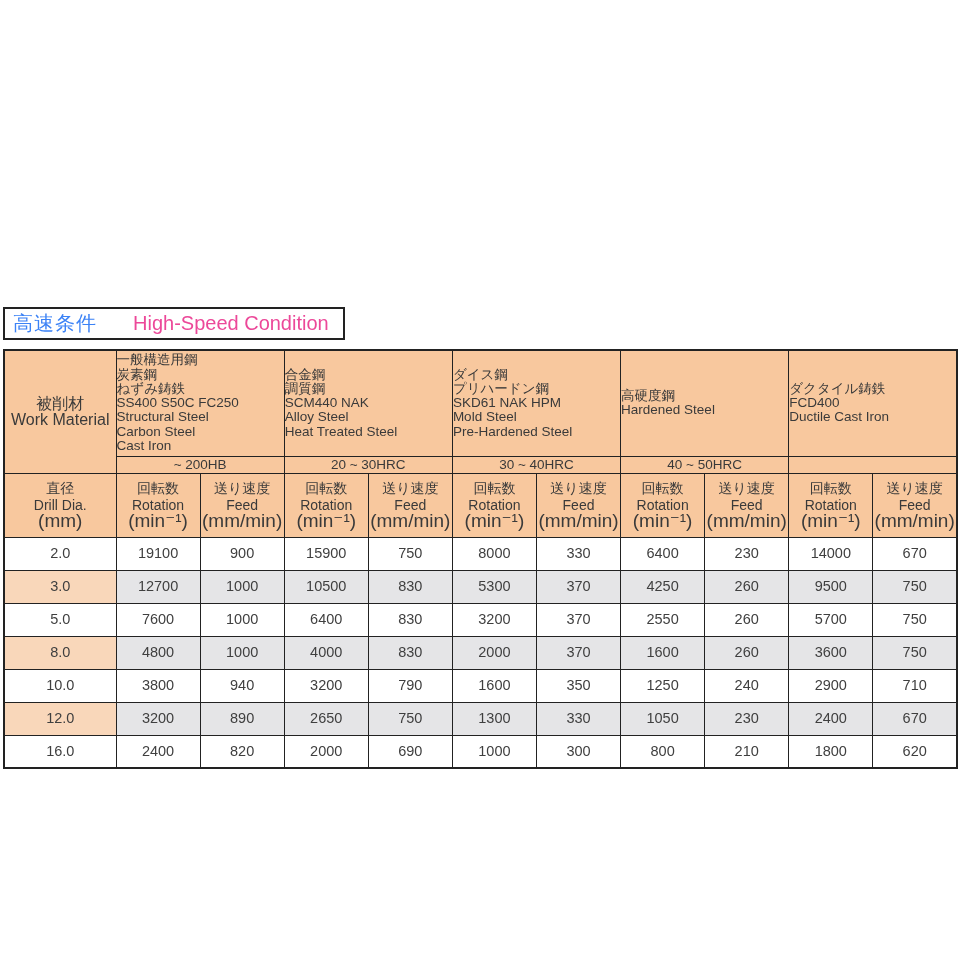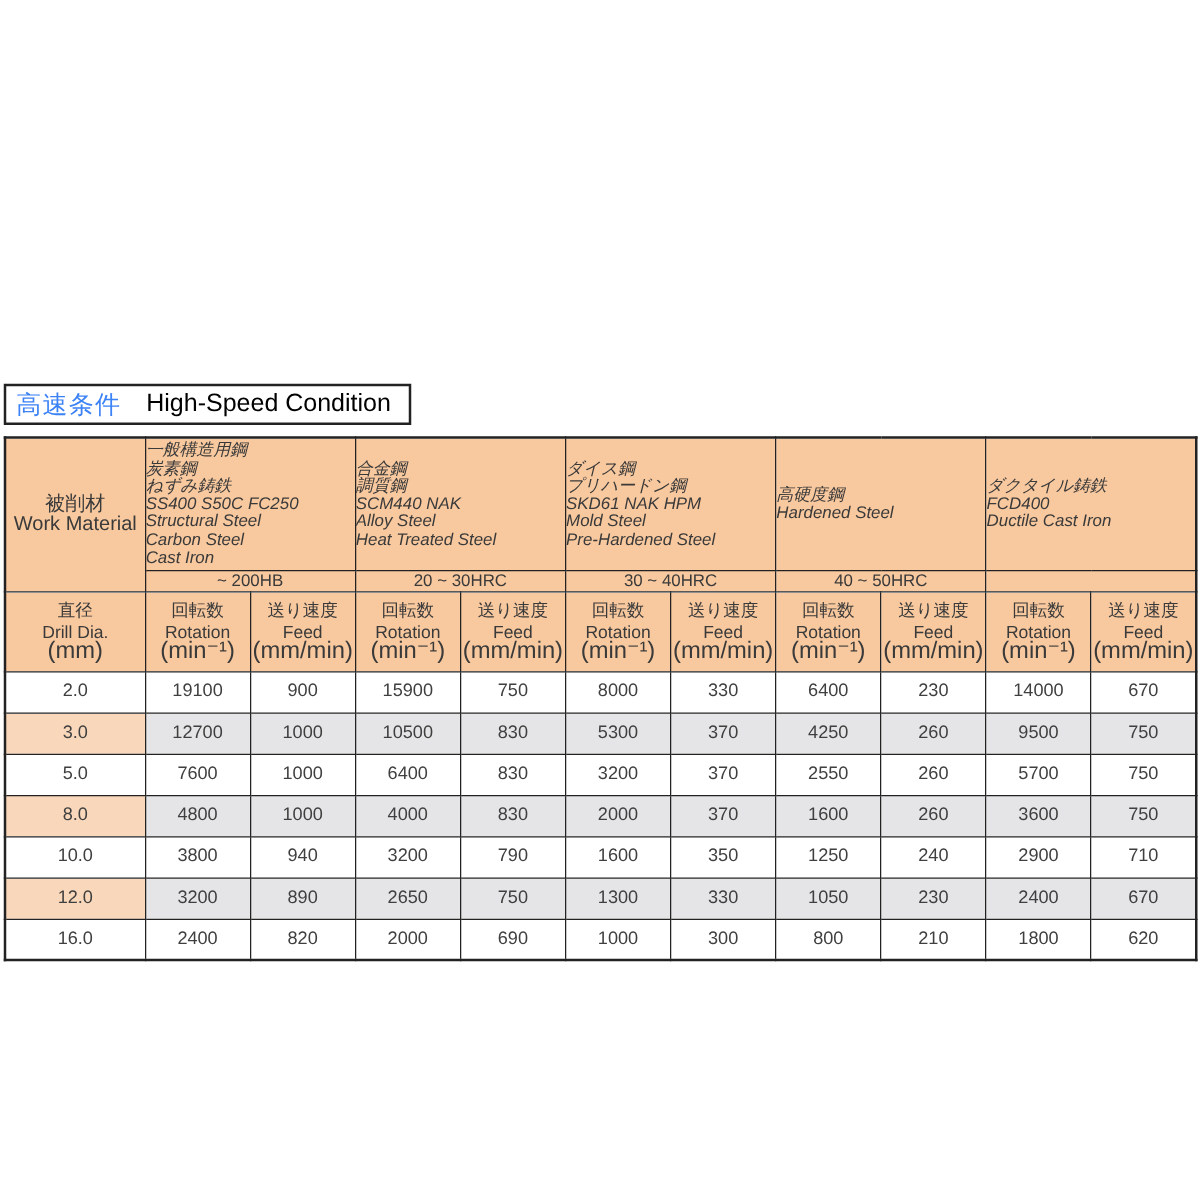--- a/index.html
+++ b/index.html
@@ -11,21 +11,21 @@
   }
   .page { position:relative; width:962px; height:962px; overflow:hidden; }
 
   
   .title-box {
     position:absolute; left:3px; top:307px; height:33px; box-sizing:border-box;
     border:2px solid var(--border,#222); background:#fff;
     display:inline-flex; align-items:center; padding:0 14px 0 8px;
   }
   .title-jp { font-size:20px; color:#3b82f6; letter-spacing:1px; white-space:nowrap; }
-  .title-en { font-size:20px; color:#000000; margin-left:20px; white-space:nowrap; }
+  .title-en { font-size:20px; color:#ec4899; margin-left:36px; white-space:nowrap; }
 
   
   table.spec {
     position:absolute; left:3px; top:349px; width:955px;
     border-collapse:collapse; table-layout:fixed; background:#fff;
     border:2px solid var(--border,#222);
   }
   table.spec td {
     border:1px solid var(--border,#222);
     padding:0; overflow:hidden;
@@ -39,21 +39,21 @@
   tr.hard-row { height:17px; }
   tr.sub-row  { height:64px; }
 
   .work-material { font-size:16px; line-height:16px; }
 
   td.mat {
     vertical-align:middle; text-align:left;
     font-size:13.5px; line-height:14.3px;
     padding:2px 3px 2px 6px;
   }
-  td.mat div { white-space:nowrap;font-style:italic; }
+  td.mat div { white-space:nowrap; }
 
   td.hard { font-size:13.5px; line-height:14px;margin-left:16px; }
 
   tr.sub-row td { font-size:14px; line-height:16.5px; }
   tr.sub-row td div:last-child { font-size:19px; }
 
   tbody.data tr { height:33px; }
   tbody.data td {
     text-align:center; vertical-align:middle;
     font-size:14.5px; line-height:15px; color:#3f3f3f;

